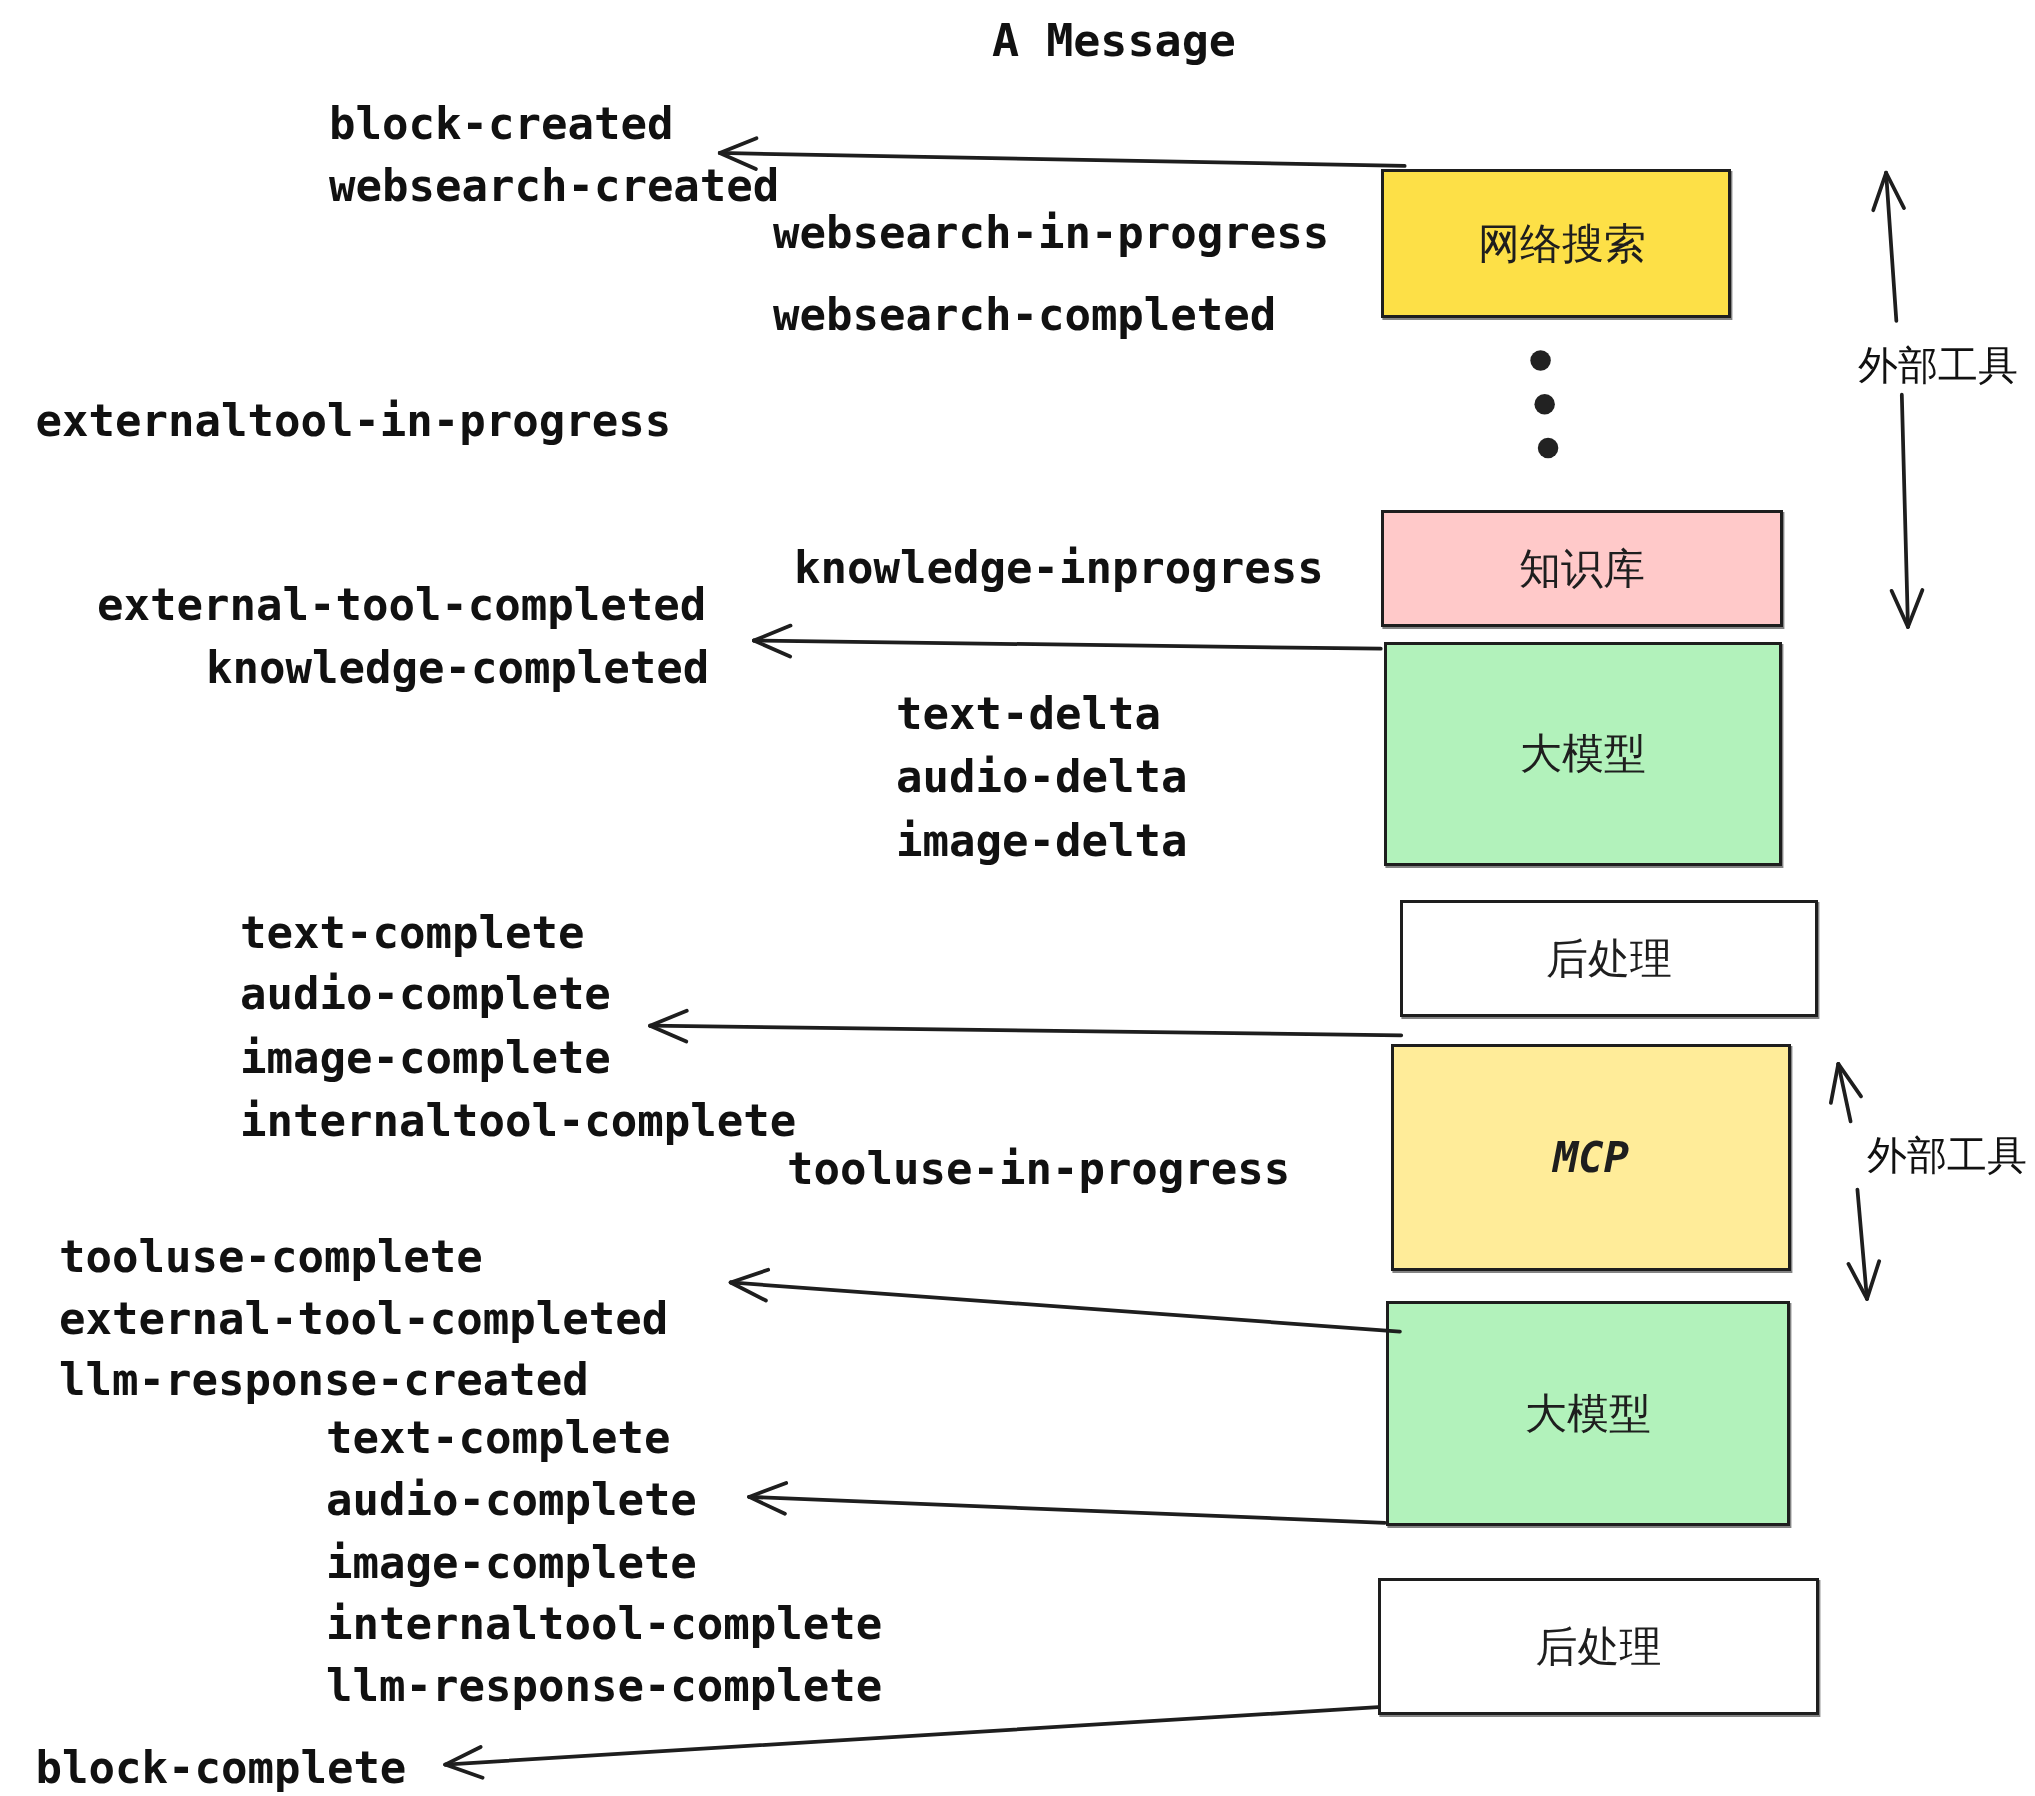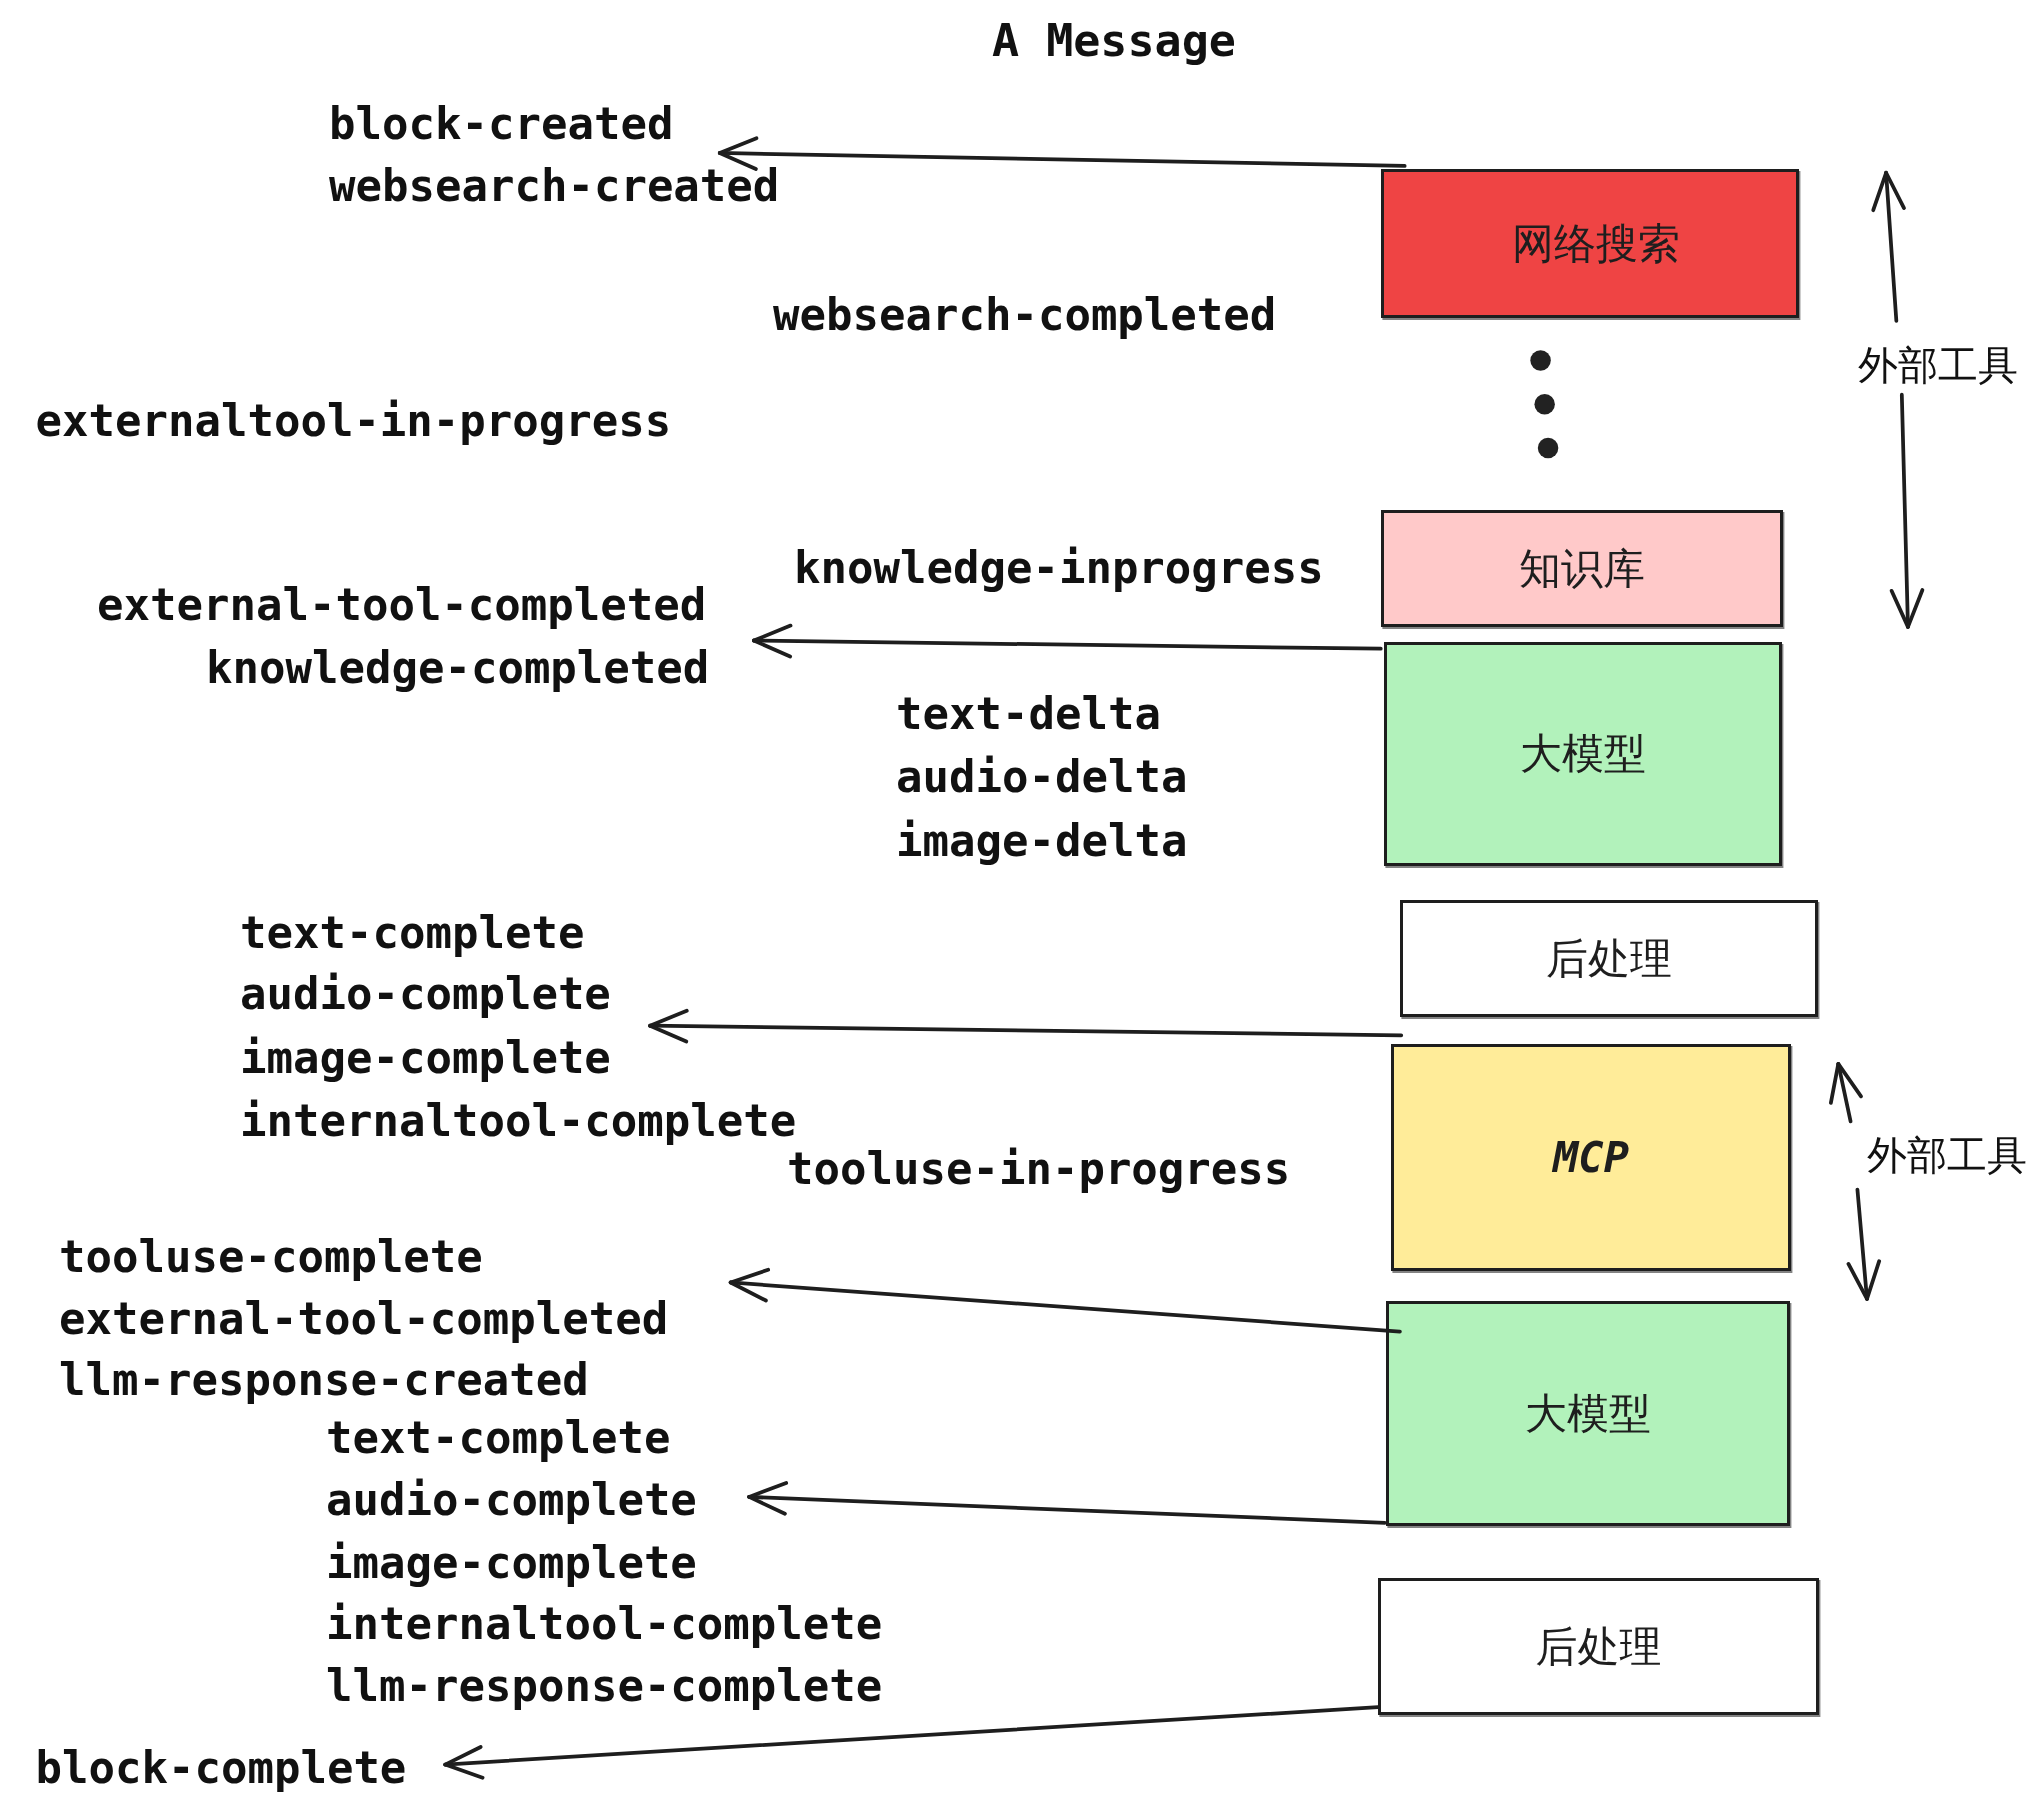--- a/index.html
+++ b/index.html
@@ -45,33 +45,34 @@
   }
   #arrow-layer{position:absolute;left:0;top:0;pointer-events:none;}
 </style>
 </head>
 <body>
 
 <div id="canvas">
 
   <div class="title" style="left:977px;top:13.7px;">A Message</div>
 
-  <div class="flow-box" style="left:1366px;top:169px;width:418px;height:149px;background:#ef4444;padding-left:12px;">网络搜索</div>
+  <div class="flow-box" style="left:1366px;top:169px;width:350px;height:149px;background:#fde047;padding-left:12px;">网络搜索</div>
   <div class="flow-box" style="left:1366px;top:510px;width:402px;height:117px;background:#ffc9c9;text-align:right;">知识库</div>
   <div class="flow-box" style="left:1369px;top:642px;width:398px;height:224px;background:#b2f2bb;">大模型</div>
   <div class="flow-box" style="left:1385px;top:900px;width:418px;height:117px;background:#ffffff;">后处理</div>
   <div class="flow-box mono" style="left:1376px;top:1044px;width:400px;height:227px;background:#ffec99;font-style:italic;">MCP</div>
   <div class="flow-box" style="left:1371px;top:1301px;width:404px;height:225px;background:#b2f2bb;">大模型</div>
   <div class="flow-box" style="left:1363px;top:1578px;width:441px;height:137px;background:#ffffff;">后处理</div>
 
   <div class="side-label" style="left:1843px;top:338px;">外部工具</div>
   <div class="side-label" style="left:1852px;top:1128px;">外部工具</div>
 
   <div class="event-label" style="left: 314px; top: 96px;">block-created</div>
     <div class="event-label" style="left: 314px; top: 158px;">websearch-created</div>
+    <div class="event-label" style="left: 758px; top: 205px;">websearch-in-progress</div>
     <div class="event-label" style="left: 758px; top: 287px;">websearch-completed</div>
     <div class="event-label" style="left: 779px; top: 540px;">knowledge-inprogress</div>
     <div class="event-label" style="left: 20.5px; top: 393px;">externaltool-in-progress</div>
     <div class="event-label" style="left: 82px; top: 577px;">external-tool-completed</div>
     <div class="event-label" style="left: 191px; top: 640px;">knowledge-completed</div>
     <div class="event-label" style="left: 881px; top: 686px;">text-delta</div>
     <div class="event-label" style="left: 881px; top: 749px;">audio-delta</div>
     <div class="event-label" style="left: 881px; top: 813px;">image-delta</div>
     <div class="event-label" style="left: 225px; top: 905px;">text-complete</div>
     <div class="event-label" style="left: 225px; top: 966px;">audio-complete</div>

